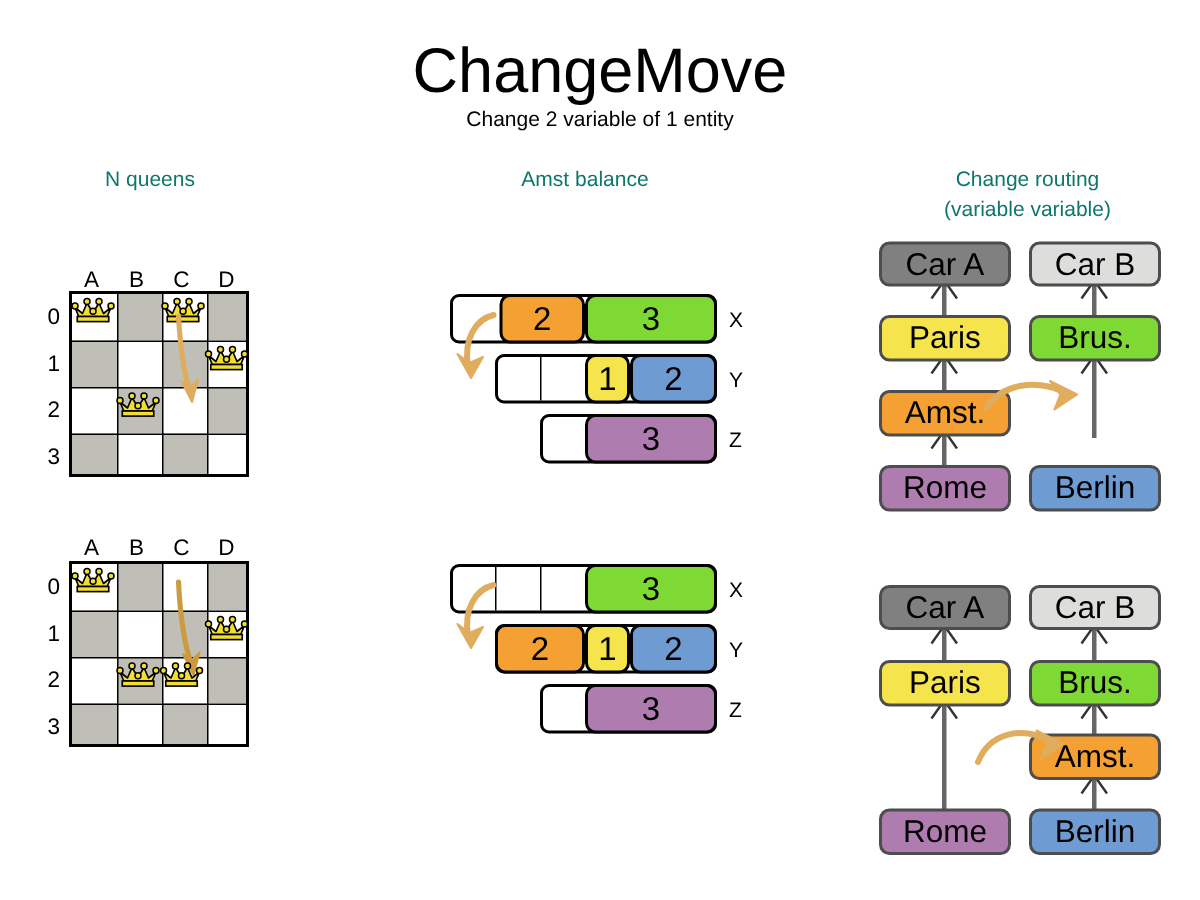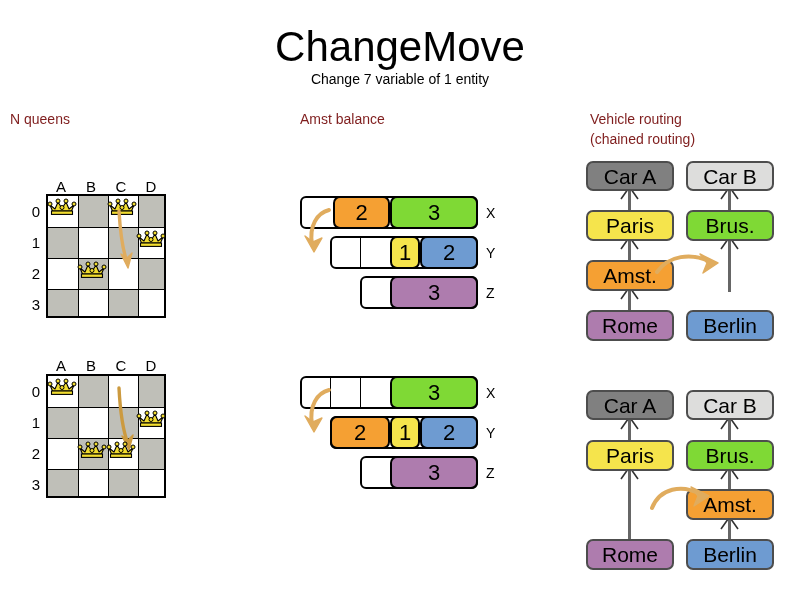--- a/index.html
+++ b/index.html
@@ -14,21 +14,21 @@
     position:absolute;left:0;top:24px;width:800px;text-align:center;
     font-size:42px;line-height:46px;font-weight:400;color:#000;
   }
   #page-subtitle{
     position:absolute;left:0;top:70px;width:800px;text-align:center;
     font-size:14px;line-height:18px;color:#000;
   }
 
   
   .col-heading{
-    position:absolute;font-size:14px;line-height:18px;color:#7f1d1d;
+    position:absolute;text-align:center;font-size:14px;line-height:18px;color:#0f766e;
   }
 
   
   .board{position:absolute;border:2px solid #000;box-sizing:border-box;}
   .board .cell{position:absolute;box-sizing:border-box;}
   .cell.light{background:#ffffff;}
   .cell.dark{background:#bfbfb8;}
   .board .vline{position:absolute;background:#000;width:1px;top:0;bottom:0;}
   .board .hline{position:absolute;background:#000;height:1px;left:0;right:0;}
   .file-label,.rank-label{
@@ -57,26 +57,26 @@
   .vedge{position:absolute;background:#666;width:3px;}
   .vhead{position:absolute;}
 
   
   .arrow{position:absolute;overflow:visible;}
 </style>
 </head>
 <body>
 
 <div id="page-title">ChangeMove</div>
-<div id="page-subtitle">Change 7 variable of 1 entity</div>
+<div id="page-subtitle">Change 2 variable of 1 entity</div>
 
 <div class="col-heading" style="left:10px;top:110px;width:180px;">N queens</div>
 <div class="col-heading" style="left:300px;top:110px;width:180px;">Amst balance</div>
-<div class="col-heading" style="left:590px;top:110px;width:190px;">Vehicle routing</div>
-<div class="col-heading" style="left:590px;top:130px;width:190px;">(chained routing)</div>
+<div class="col-heading" style="left:590px;top:110px;width:190px;">Change routing</div>
+<div class="col-heading" style="left:590px;top:130px;width:190px;">(variable variable)</div>
 
 <div>
 
   <div class="file-label" style="left:46px;top:178px;width:30px;">A</div>
   <div class="file-label" style="left:76px;top:178px;width:30px;">B</div>
   <div class="file-label" style="left:106px;top:178px;width:30px;">C</div>
   <div class="file-label" style="left:136px;top:178px;width:30px;">D</div>
 
   <div class="rank-label" style="left:20px;top:203px;width:20px;">0</div>
   <div class="rank-label" style="left:20px;top:234px;width:20px;">1</div>

